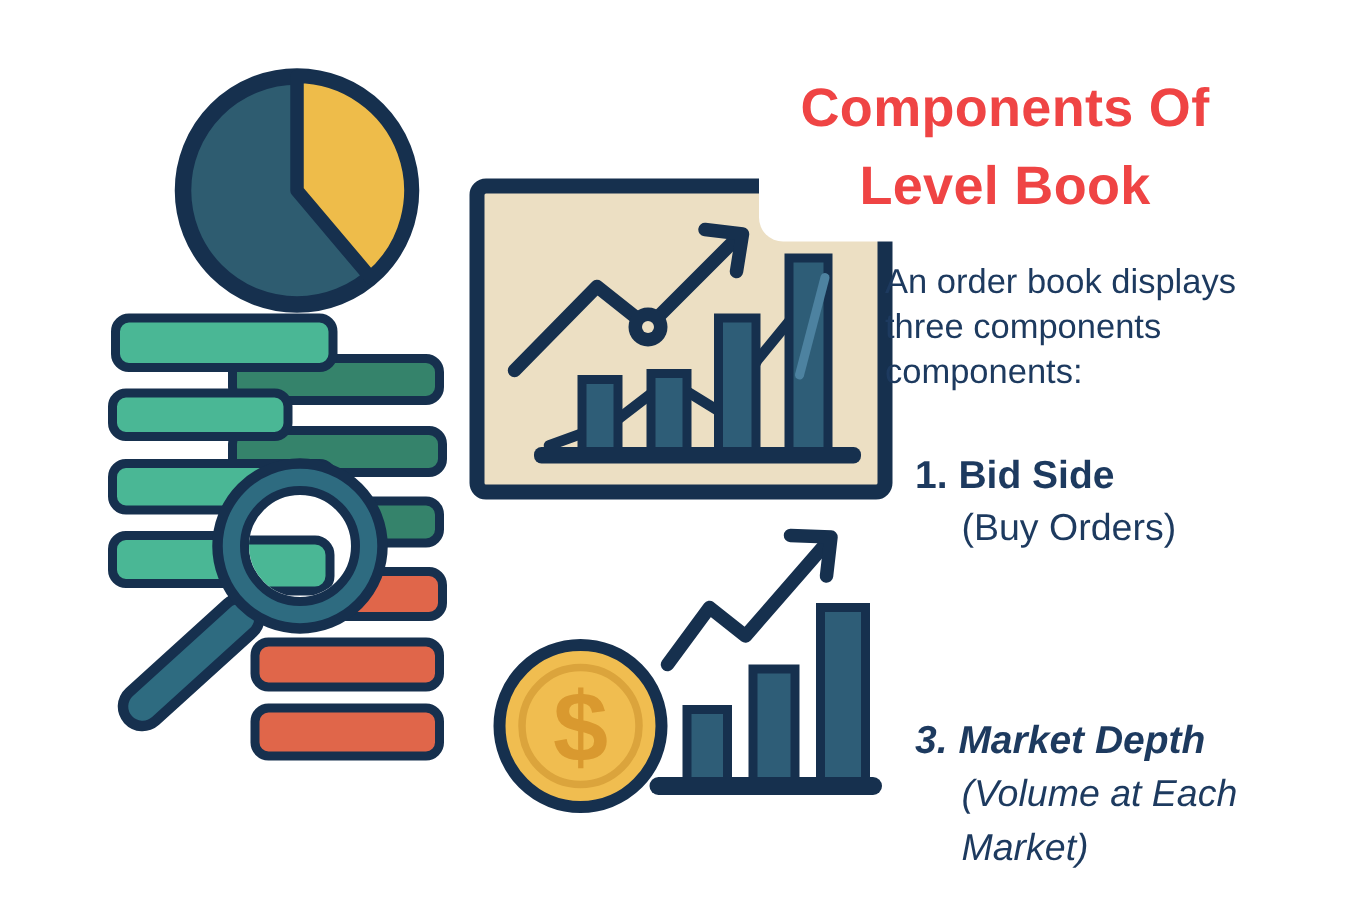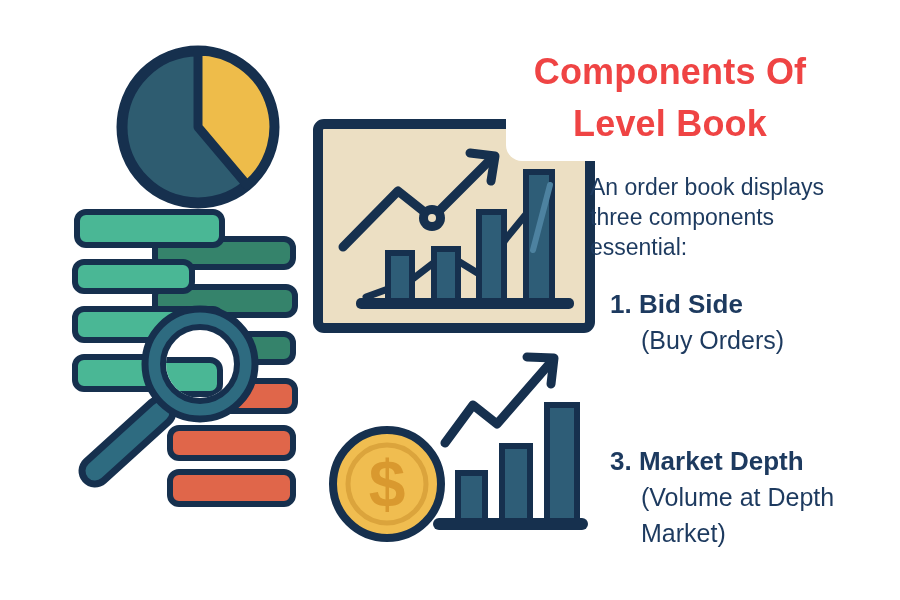--- a/index.html
+++ b/index.html
@@ -20,22 +20,22 @@
     position:absolute;left:590px;top:172px;
     font-size:23px;line-height:30px;color:#1d3a5f;
   }
   .intro span{display:block;}
   .list-item{
     position:absolute;left:610px;color:#1d3a5f;
     font-size:26px;line-height:36px;
   }
   .li-1{top:286px;}
   .li-2{top:379px;}
-  .li-3{top:443px;}
-  .item-head{font-weight:bold;}
+  .li-3{top:463px;font-style:italic;}
+  .item-head{font-weight:bold;margin-top:12px;}
   .item-sub{padding-left:31px;font-weight:normal;font-size:25px;}
   .item-sub span{display:inline;}
   .red{color:#9f2b3c;}
 </style>
 </head>
 <body>
 
 <div class="canvas">
 
   <svg class="art" viewBox="0 0 900 600" aria-hidden="true">
@@ -109,38 +109,38 @@
   </svg>
 
   <div class="title">
     <span>Components Of</span>
     <span>Level Book</span>
   </div>
 
   <div class="intro">
     <span>An order book displays</span>
     <span>three components</span>
-    <span>essential:</span>
+    <span>components:</span>
   </div>
 
   <div class="list-item li-1">
     <div class="item-head">
       <span>1.</span>
       <span>Bid Side</span>
     </div>
     <div class="item-sub">
       <span>(Buy Orders)</span>
     </div>
   </div>
 
 
   <div class="list-item li-3">
     <div class="item-head">
       <span>3.</span>
       <span>Market Depth</span>
     </div>
     <div class="item-sub">
-      <span style="display:block">(Volume at Depth</span>
+      <span style="display:block">(Volume at Each</span>
       <span style="display:block">Market)</span>
     </div>
   </div>
 
 </div>
 
 </body></html>

